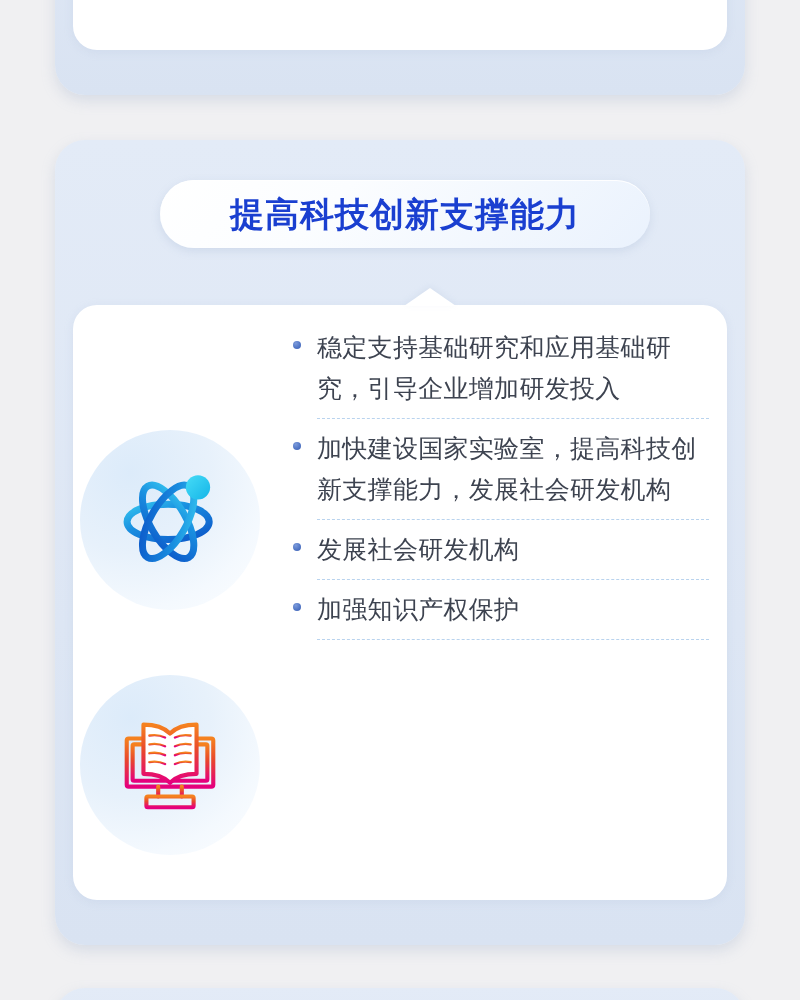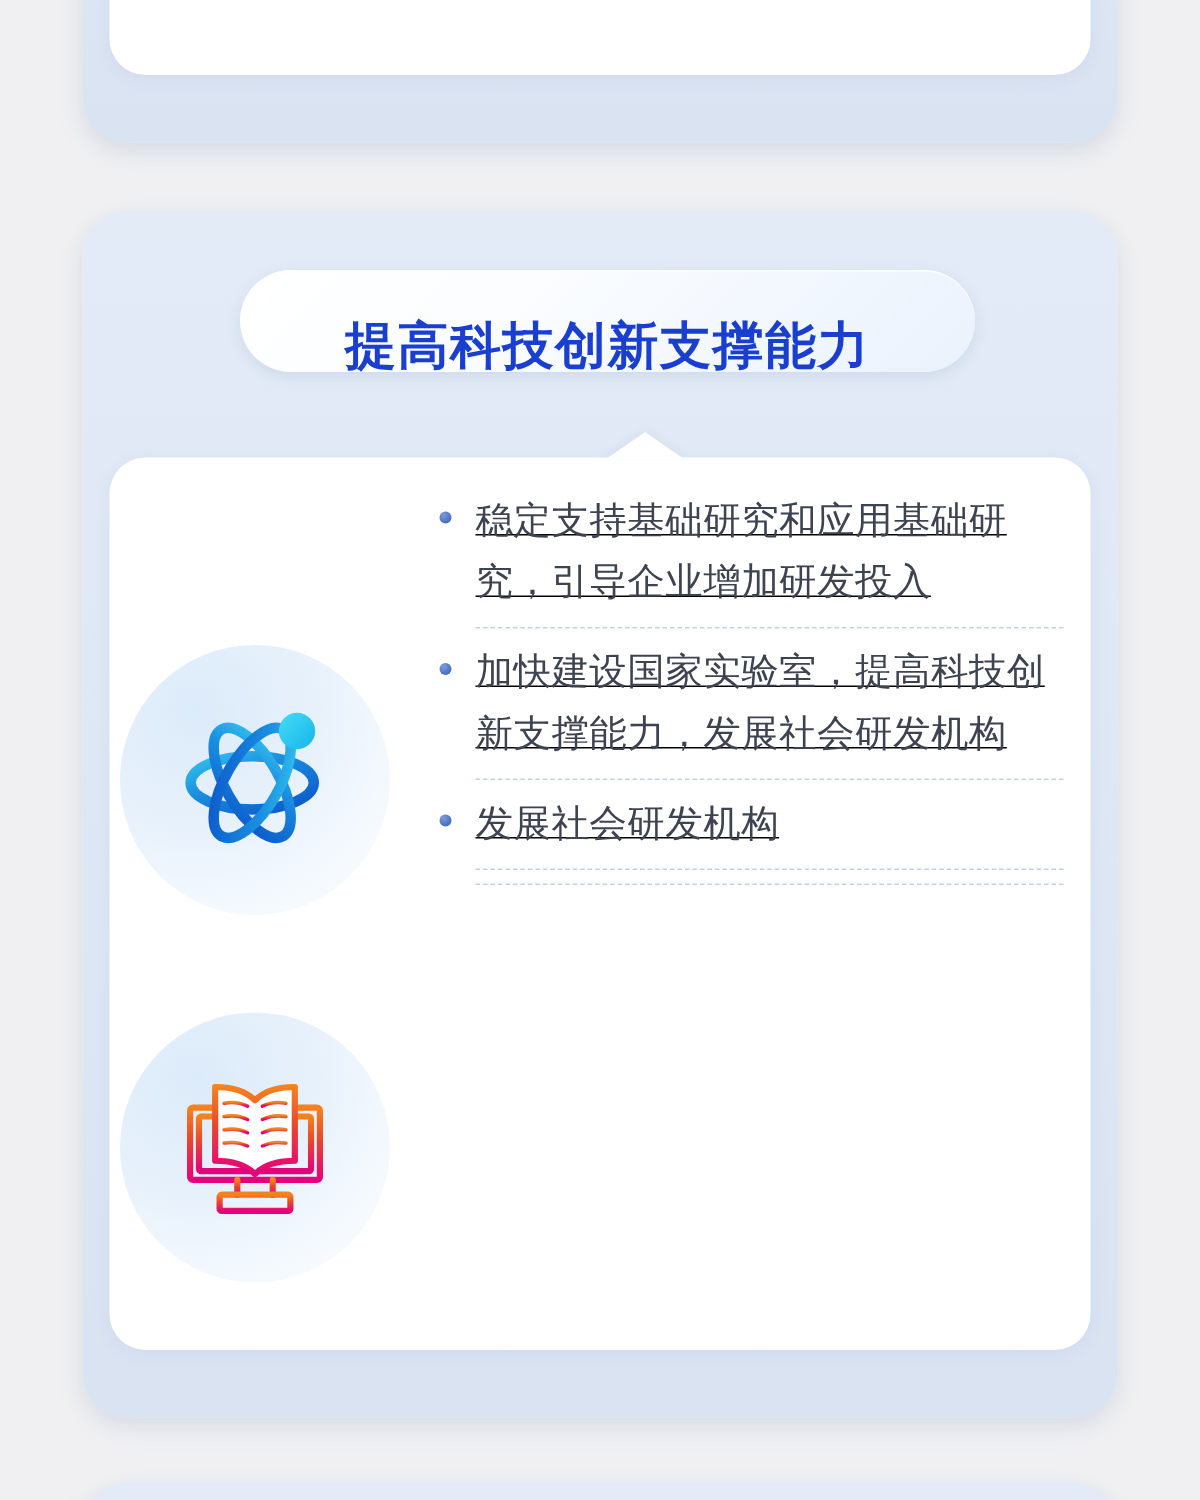--- a/index.html
+++ b/index.html
@@ -40,21 +40,21 @@
 
   
   #title-pill{
     position:absolute;
     left:105px; top:40px;
     width:490px; height:68px;
     border-radius:34px;
     background:linear-gradient(135deg,#ffffff 0%,#fbfdff 35%,#eaf2fd 100%);
     box-shadow:0 3px 9px rgba(150,172,205,.25),
                inset 0 1px 0 rgba(255,255,255,.9);
-    display:flex;align-items:flex-end;justify-content:center;
+    display:flex;align-items:center;justify-content:center;
   }
   #title-pill .title-text{
     font-size:34px;
     font-weight:700;
     color:#1a3fd0;
     letter-spacing:1px;
     line-height:1;
     white-space:nowrap;
   }
 
@@ -81,21 +81,21 @@
     display:flex;align-items:center;justify-content:center;
   }
   #icon-atom-circle{ left:7px; top:125px; }
   #icon-book-circle{ left:7px; top:370px; }
 
   
   #list-column{
     position:absolute;
     left:208px; top:22px; width:428px;
   }
-  .list-item{ position:relative; padding-left:36px;text-decoration:underline; }
+  .list-item{ position:relative; padding-left:36px; }
   .bullet{
     position:absolute;left:12px;top:14px;
     width:8px;height:8px;border-radius:50%;
     background:radial-gradient(circle at 35% 30%,#7c9bdb 0%,#4f74c4 60%,#3f62b4 100%);
   }
   .list-text{
     font-size:25px;
     line-height:41px;
     color:#3d4350;
     letter-spacing:0.3px;
@@ -198,20 +198,24 @@
         <span class="list-text">加快建设国家实验室，提高科技创新支撑能力，发展社会研发机构</span>
       </div>
       <div class="divider"></div>
 
       <div class="list-item">
         <span class="bullet"></span>
         <span class="list-text">发展社会研发机构</span>
       </div>
       <div class="divider"></div>
 
+      <div class="list-item">
+        <span class="bullet"></span>
+        <span class="list-text">加强知识产权保护</span>
+      </div>
       <div class="divider"></div>
 
 
     </div>
   </div>
 </div>
 
 <div class="outer-card" id="card-next"></div>
 
 </body></html>

